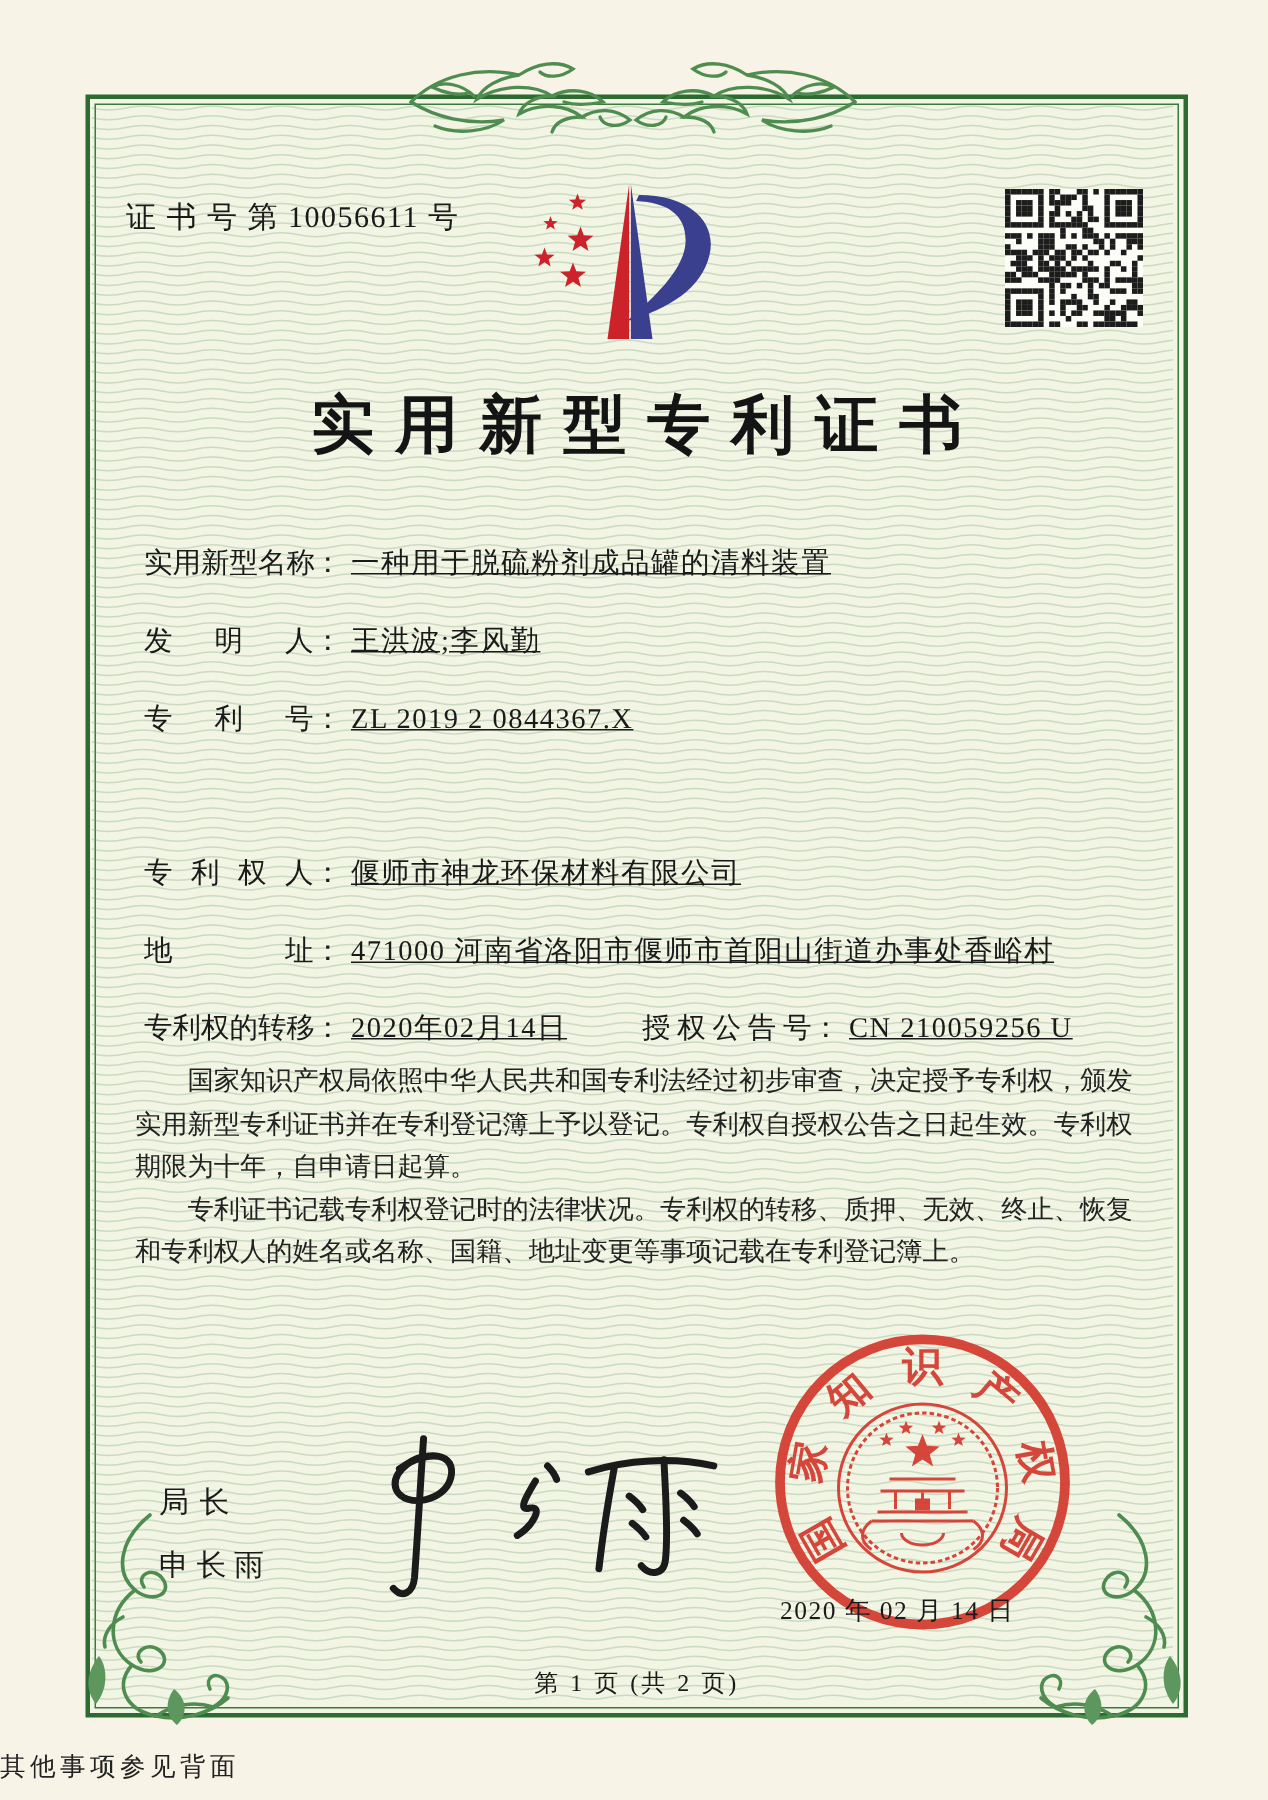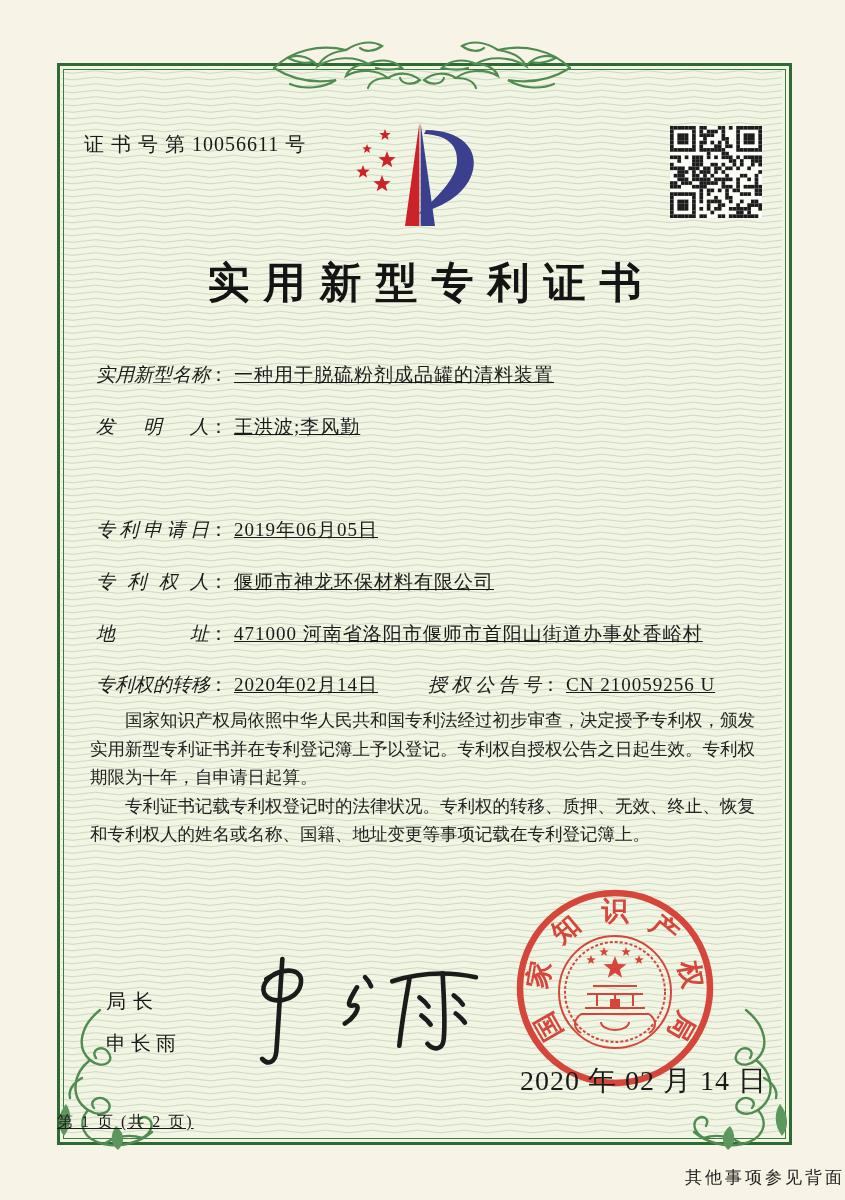--- a/index.html
+++ b/index.html
@@ -26,43 +26,43 @@
 
   .logo{position:absolute;left:354px;top:120px;width:132px;height:110px;}
   .qr{position:absolute;left:670px;top:126px;width:92px;height:92px;background:#fdfdf8;}
 
   .title{position:absolute;left:57px;top:255px;width:735px;text-align:center;
          font-size:42px;font-weight:bold;letter-spacing:14px;padding-left:14px;box-sizing:border-box;color:#141414;}
 
   .field-row{position:absolute;left:96px;white-space:nowrap;font-size:19px;}
   .r1{top:362px}.r2{top:414px}.r3{top:466px}.r4{top:517px}.r5{top:569px}.r6{top:621px}.r7{top:672px;width:660px;}
   .flabel{display:inline-block;}
-  .flabel .jt{display:inline-block;width:113px;text-align:justify;text-align-last:justify;font-style:italic;}
+  .flabel .jt{display:inline-block;width:113px;text-align:justify;text-align-last:justify;}
   .flabel::after{content:"：";}
   .fvalue{margin-left:6px;letter-spacing:1px;text-decoration:underline;}
   .pair2{position:absolute;left:332px;top:0;}
 
   .paragraphs{position:absolute;left:90px;top:706px;width:676px;font-size:17.5px;line-height:28.5px;color:#222;}
   .paragraphs p{margin:0;text-indent:2em;font-family:Liberation Serif, serif;}
 
   .officer-title{position:absolute;left:106px;top:988px;font-size:20px;letter-spacing:7px;}
   .officer-name{position:absolute;left:106px;top:1030px;font-size:20px;letter-spacing:5px;text-align:right;}
 
   .signature{position:absolute;left:236px;top:952px;width:252px;height:118px;}
   .signature path{fill:none;stroke:#1b1b1b;stroke-width:4.6;stroke-linecap:round;stroke-linejoin:round;}
 
   .seal{position:absolute;left:505px;top:878px;width:220px;height:220px;opacity:.93;}
   .seal .ring{fill:none;stroke:#d43a2f;stroke-width:6.5;}
   .seal text{fill:#d43a2f;font-size:27px;font-weight:bold;font-family:"Liberation Serif","DejaVu Serif",serif;}
   .seal .emblem path,.seal .emblem circle{stroke:#d4392e;fill:none;stroke-width:2;}
   .seal .emblem .fill{fill:#d4392e;stroke:none;}
-  .seal-date{position:absolute;left:520px;top:1062px;font-size:28px;letter-spacing:1px;z-index:5;}
-
-  .page-indicator{position:absolute;left:57px;top:1112px;width:735px;text-align:left;font-size:16px;letter-spacing:2px;text-decoration:underline;}
-  .back-note{position:absolute;left:0;top:1166px;width:845px;text-align:right;font-size:17px;letter-spacing:3px;color:#222;}
+  .seal-date{position:absolute;left:520px;top:1062px;font-size:17px;letter-spacing:1px;z-index:5;}
+
+  .page-indicator{position:absolute;left:57px;top:1112px;width:735px;text-align:center;font-size:16px;letter-spacing:2px;}
+  .back-note{position:absolute;left:0;top:1166px;width:845px;text-align:left;font-size:17px;letter-spacing:3px;color:#222;}
 </style>
 </head>
 <body>
 
 <div class="page">
 
   <div class="frame"></div>
   <svg id="waves" viewBox="0 0 721 1068">
       <path d="M0 5.0 q11.5 2.6 23 0 q11.5 -2.6 23 0 q11.5 2.6 23 0 q11.5 -2.6 23 0 q11.5 2.6 23 0 q11.5 -2.6 23 0 q11.5 2.6 23 0 q11.5 -2.6 23 0 q11.5 2.6 23 0 q11.5 -2.6 23 0 q11.5 2.6 23 0 q11.5 -2.6 23 0 q11.5 2.6 23 0 q11.5 -2.6 23 0 q11.5 2.6 23 0 q11.5 -2.6 23 0 q11.5 2.6 23 0 q11.5 -2.6 23 0 q11.5 2.6 23 0 q11.5 -2.6 23 0 q11.5 2.6 23 0 q11.5 -2.6 23 0 q11.5 2.6 23 0 q11.5 -2.6 23 0 q11.5 2.6 23 0 q11.5 -2.6 23 0 q11.5 2.6 23 0 q11.5 -2.6 23 0 q11.5 2.6 23 0 q11.5 -2.6 23 0 q11.5 2.6 23 0 q11.5 -2.6 23 0"></path>
       <path d="M0 11.5 q11.5 2.6 23 0 q11.5 -2.6 23 0 q11.5 2.6 23 0 q11.5 -2.6 23 0 q11.5 2.6 23 0 q11.5 -2.6 23 0 q11.5 2.6 23 0 q11.5 -2.6 23 0 q11.5 2.6 23 0 q11.5 -2.6 23 0 q11.5 2.6 23 0 q11.5 -2.6 23 0 q11.5 2.6 23 0 q11.5 -2.6 23 0 q11.5 2.6 23 0 q11.5 -2.6 23 0 q11.5 2.6 23 0 q11.5 -2.6 23 0 q11.5 2.6 23 0 q11.5 -2.6 23 0 q11.5 2.6 23 0 q11.5 -2.6 23 0 q11.5 2.6 23 0 q11.5 -2.6 23 0 q11.5 2.6 23 0 q11.5 -2.6 23 0 q11.5 2.6 23 0 q11.5 -2.6 23 0 q11.5 2.6 23 0 q11.5 -2.6 23 0 q11.5 2.6 23 0 q11.5 -2.6 23 0"></path>
@@ -611,22 +611,22 @@
     </svg>
 
   <div class="title">实用新型专利证书</div>
 
   <div class="field-row r1">
     <span class="flabel"><span class="jt">实用新型名称</span></span><span class="fvalue">一种用于脱硫粉剂成品罐的清料装置</span>
   </div>
   <div class="field-row r2">
     <span class="flabel"><span class="jt">发明人</span></span><span class="fvalue">王洪波;李风勤</span>
   </div>
-  <div class="field-row r4">
-    <span class="flabel"><span class="jt">专利申请日</span></span><span class="fvalue">2019年06月05日</span>
+  <div class="field-row r3">
+    <span class="flabel"><span class="jt">专利号</span></span><span class="fvalue">ZL 2019 2 0844367.X</span>
   </div>
   <div class="field-row r5">
     <span class="flabel"><span class="jt">专利权人</span></span><span class="fvalue">偃师市神龙环保材料有限公司</span>
   </div>
   <div class="field-row r6">
     <span class="flabel"><span class="jt">地址</span></span><span class="fvalue">471000 河南省洛阳市偃师市首阳山街道办事处香峪村</span>
   </div>
   <div class="field-row r7" style="position:absolute;">
     <span class="flabel"><span class="jt">专利权的转移</span></span><span class="fvalue">2020年02月14日</span>
     <span class="pair2">

